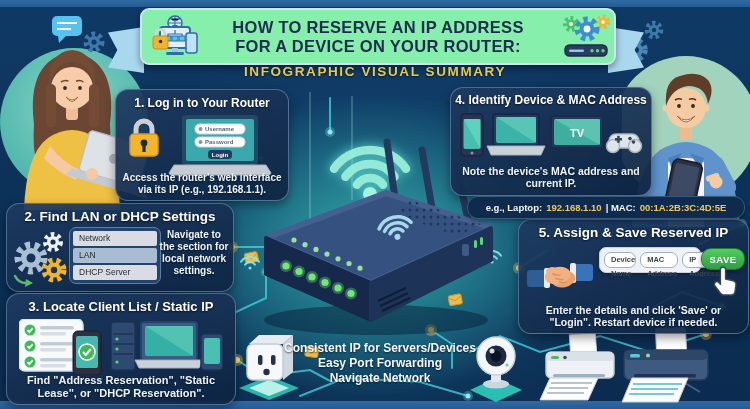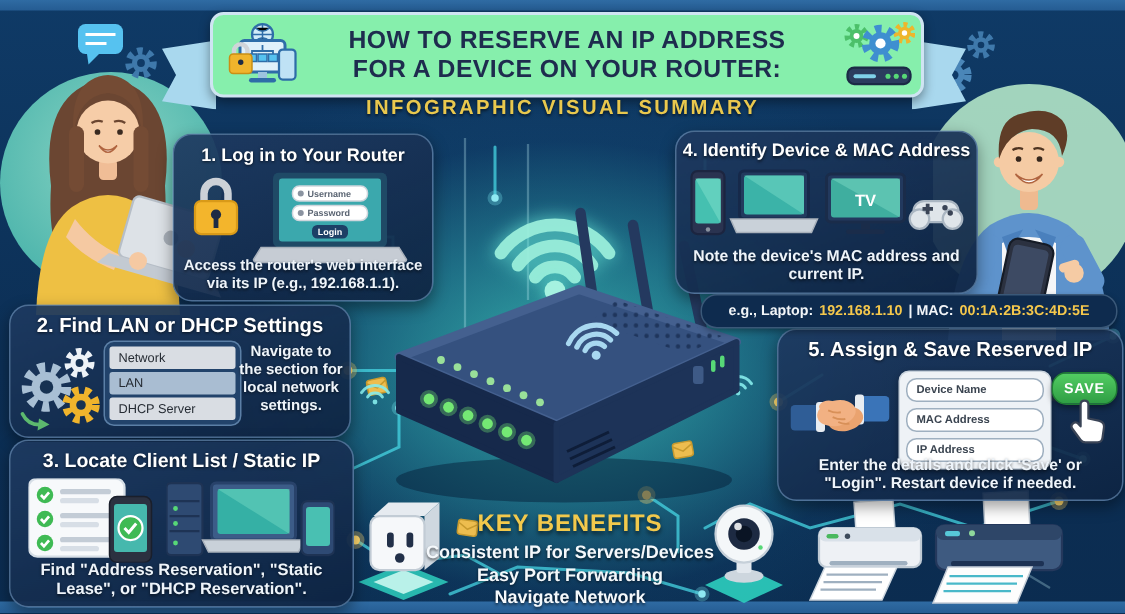--- a/index.html
+++ b/index.html
@@ -31,21 +31,21 @@
   .step-title{font-weight:800;color:#ffffff;text-align:center;text-shadow:0 1px 2px rgba(0,0,0,.65);white-space:nowrap;}
   .step-desc{color:#eef4fa;font-weight:700;text-align:center;text-shadow:0 1px 2px rgba(0,0,0,.55);}
   
   .menu{position:absolute;background:#22436b;border:1.5px solid #5b7fa6;border-radius:7px;padding:3px;
     display:flex;flex-direction:column;gap:2px;}
   .menu-item{height:15px;line-height:15px;background:#d9dde3;color:#252b33;font-size:8.5px;font-weight:400;
     padding-left:6px;border-radius:2px;}
   .menu-item.sel{background:#a9bdd2;}
   
   .formcard{position:absolute;background:#eef2f6;border:1.5px solid #c8d2dc;border-radius:7px;padding:4px;
-    display:flex;flex-direction:column;gap:4px;box-shadow:0 2px 4px rgba(0,0,0,.3);}
+    display:flex;flex-direction:row;gap:4px;box-shadow:0 2px 4px rgba(0,0,0,.3);}
   .formfield{height:14px;line-height:14px;background:#ffffff;border:1px solid #9fb0c0;border-radius:7px;
     font-size:7.5px;font-weight:700;color:#3a4450;padding-left:6px;}
   .savebtn{position:absolute;background:linear-gradient(180deg,#52cc62,#2f9e44);border:1.5px solid #1f7a33;
     border-radius:10px;color:#fff;font-weight:800;font-size:9.5px;display:flex;align-items:center;justify-content:center;
     box-shadow:0 2px 4px rgba(0,0,0,.4);letter-spacing:.5px;}
   
   .badge{position:absolute;left:467px;top:196px;width:276px;height:21px;background:#0e2b4e;
     border:1px solid #3a5878;border-radius:11px;display:flex;align-items:center;justify-content:center;gap:4px;
     font-size:9.5px;font-weight:800;white-space:nowrap;z-index:7;box-shadow:0 2px 4px rgba(0,0,0,.35);}
   .badge .wh{color:#f2f5f8;} .badge .gd{color:#f5c84c;}
@@ -298,21 +298,20 @@
         <rect x="234" y="149" width="3" height="8" rx="1.5"></rect>
       </g>
     <g stroke="#0e1d38" stroke-width="2">
         <path d="M132 213 L 160 200"></path>
         <path d="M134 218 L 162 205"></path>
         <path d="M136 223 L 164 210"></path>
       </g>
   </svg>
 
   <div class="benefits">
-    <div class="benefits-title">KEY BENEFITS</div>
     <div class="benefit-item">Consistent IP for Servers/Devices</div>
     <div class="benefit-item">Easy Port Forwarding</div>
     <div class="benefit-item">Navigate Network</div>
   </div>
 
   <div class="stepbox" style="left:115px;top:89px;width:172px;height:110px">
     <div class="step-title" style="margin-top:6px;font-size:12px">1. Log in to Your Router</div>
     <svg class="abs" style="left:12px;top:27px" width="32" height="42" viewBox="0 0 32 42">
       <path d="M8 18 V 12 a 8 8 0 0 1 16 0 V 18" fill="none" stroke="#ccd1d7" stroke-width="5"></path>
       <rect x="2" y="17" width="28" height="22" rx="4" fill="#f3b52c" stroke="#d99a18" stroke-width="1.5"></rect>

